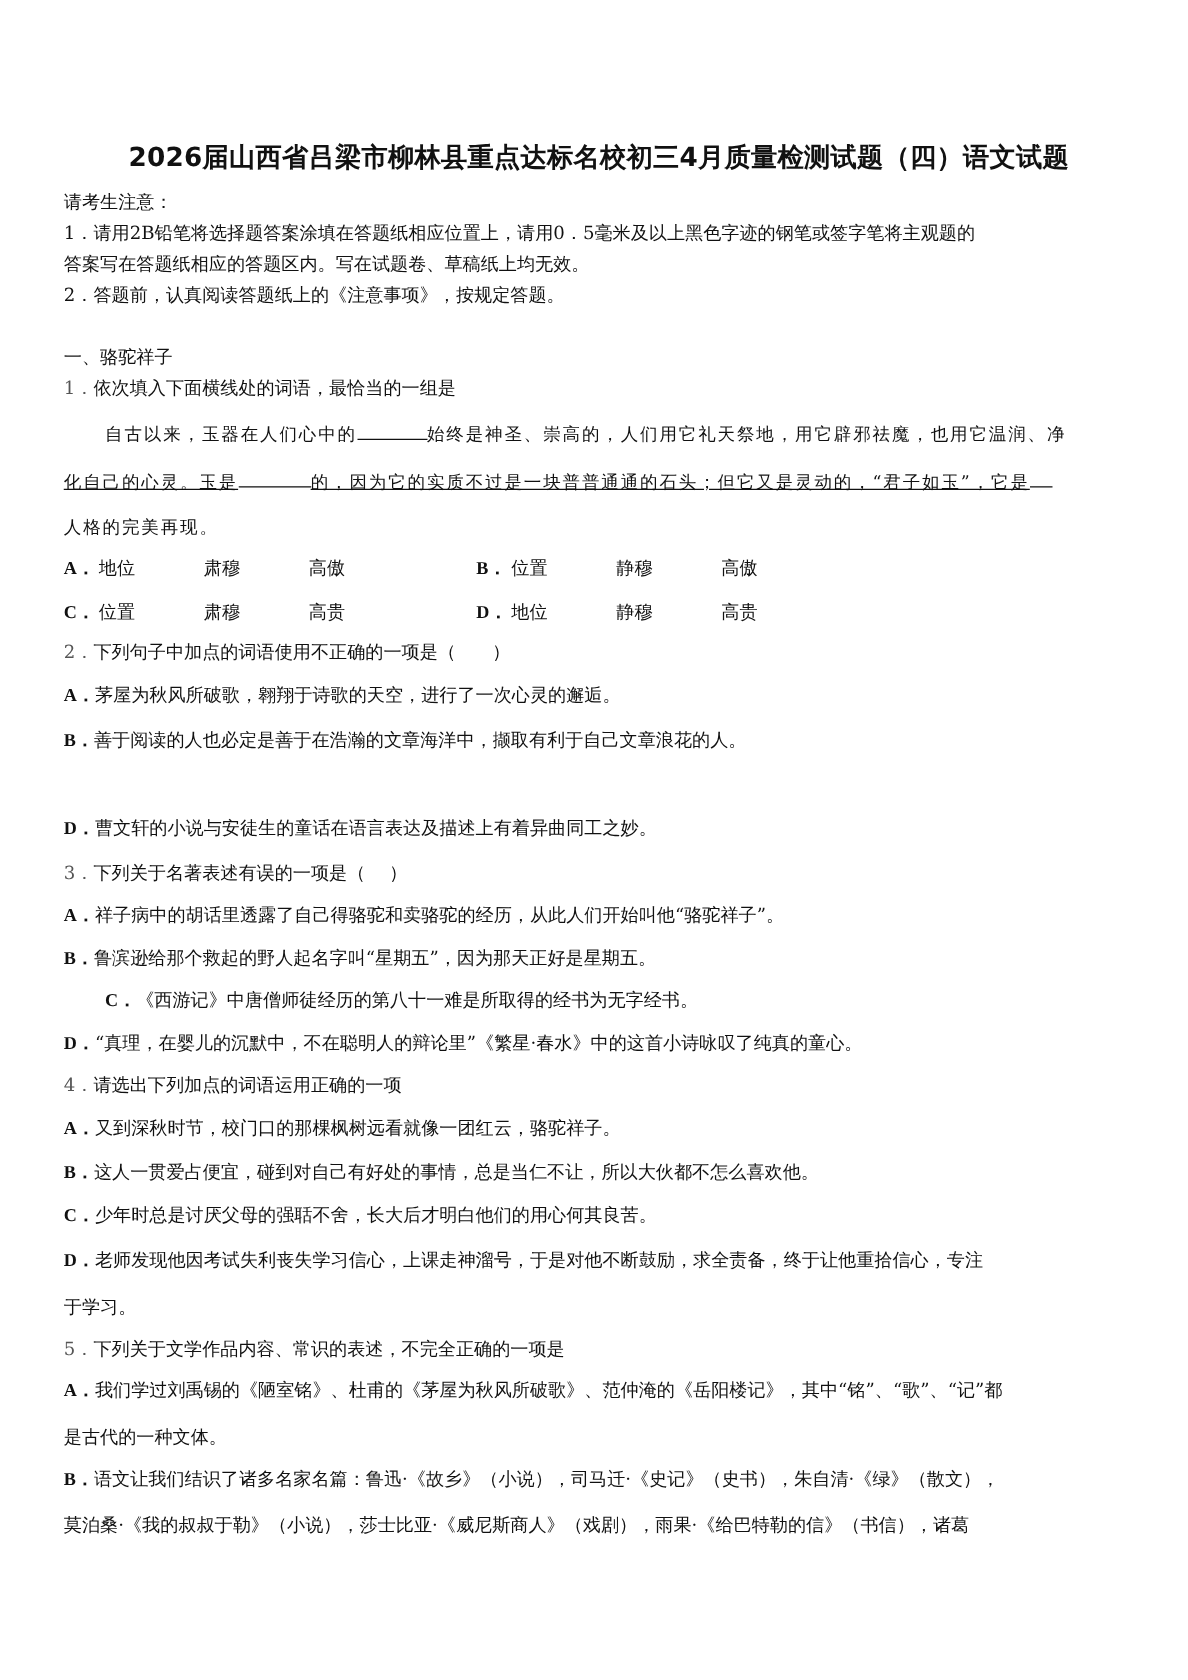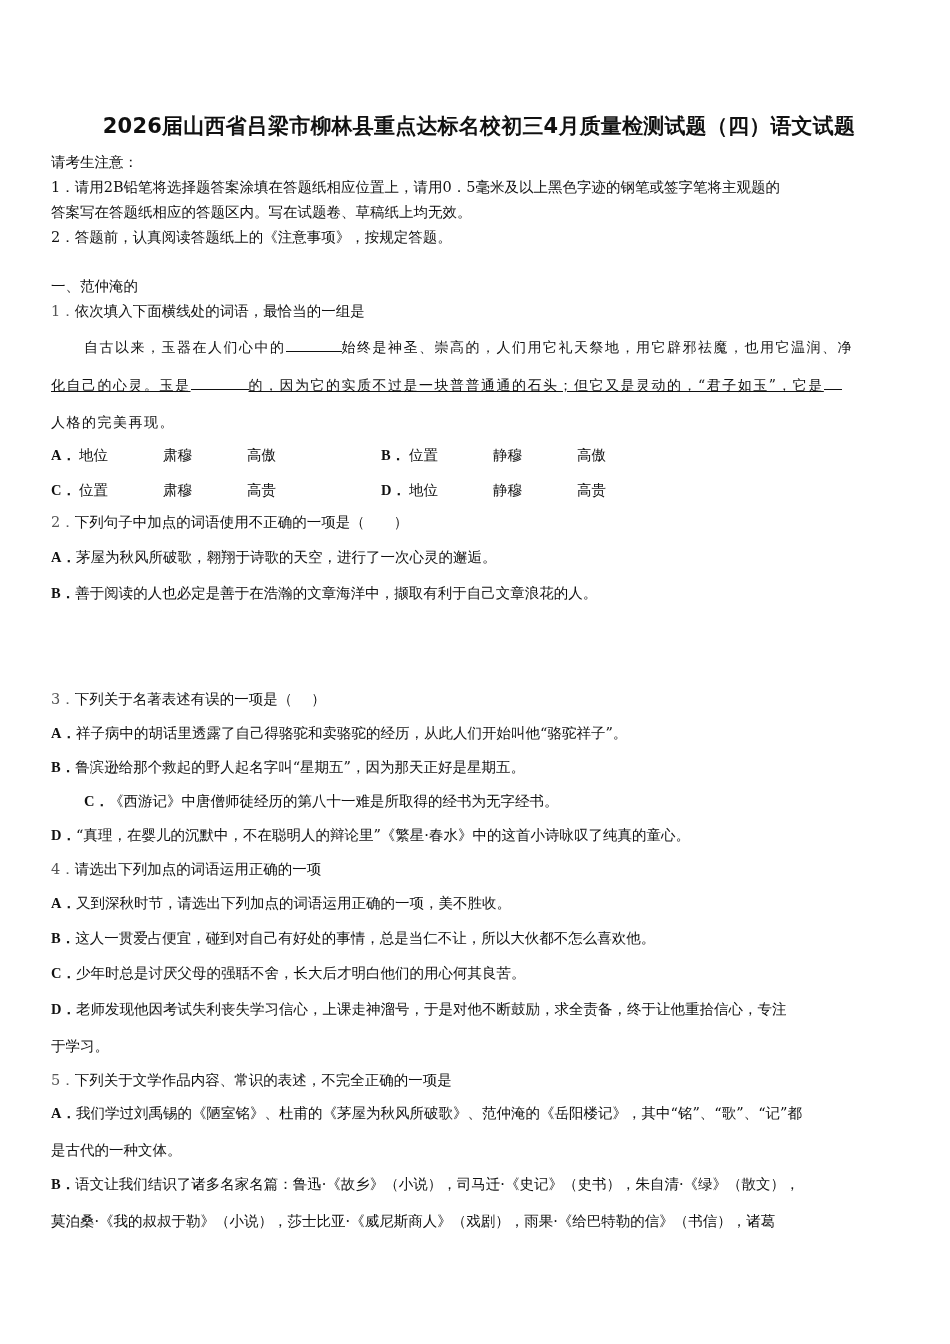--- a/index.html
+++ b/index.html
@@ -29,21 +29,21 @@
 
 <div class="page">
 
   <div class="title">2026届山西省吕梁市柳林县重点达标名校初三4月质量检测试题（四）语文试题</div>
 
   <div class="line" style="top:152px;">请考生注意：</div>
   <div class="line" style="top:177px;">1．请用2B铅笔将选择题答案涂填在答题纸相应位置上，请用0．5毫米及以上黑色字迹的钢笔或签字笔将主观题的</div>
   <div class="line" style="top:202px;text-align:center;">答案写在答题纸相应的答题区内。写在试题卷、草稿纸上均无效。</div>
   <div class="line" style="top:227px;">2．答题前，认真阅读答题纸上的《注意事项》，按规定答题。</div>
 
-  <div class="line" style="top:276px;">一、范仲淹的</div>
+  <div class="line" style="top:276px;">一、骆驼祥子</div>
 
   <div class="line" style="top:301px;">
     <span class="qnum">1．</span><span>依次填入下面横线处的词语，最恰当的一组是</span>
   </div>
   <div class="line kai" style="top:337px; left:80px;">
     <span>自古以来，玉器在人们心中的</span><span class="blank" style="width:56px;"></span><span>始终是神圣、崇高的，人们用它礼天祭地，用它辟邪祛魔，也用它温润、净</span>
   </div>
   <div class="line kai" style="top:375px;text-decoration:underline;">
     <span>化自己的心灵。玉是</span><span class="blank" style="width:58px;"></span><span>的，因为它的实质不过是一块普普通通的石头；但它又是灵动的，“君子如玉”，它是</span><span class="blank" style="width:18px;"></span>
   </div>
@@ -72,33 +72,34 @@
     <span class="col" style="left:28px;">地位</span>
     <span class="col" style="left:112px;">静穆</span>
     <span class="col" style="left:196px;">高贵</span>
   </div>
 
   <div class="line" style="top:512px;">
     <span class="qnum">2．</span><span>下列句子中加点的词语使用不正确的一项是（　　）</span>
   </div>
   <div class="line" style="top:547px;"><span class="opt-letter">A．</span><span>茅屋为秋风所破歌，翱翔于诗歌的天空，进行了一次心灵的邂逅。</span></div>
   <div class="line" style="top:583px;"><span class="opt-letter">B．</span><span>善于阅读的人也必定是善于在浩瀚的文章海洋中，撷取有利于自己文章浪花的人。</span></div>
+  <div class="line" style="top:653px;"><span class="opt-letter">D．</span><span>曹文轩的小说与安徒生的童话在语言表达及描述上有着异曲同工之妙。</span></div>
 
   <div class="line" style="top:689px;">
     <span class="qnum">3．</span><span>下列关于名著表述有误的一项是（　 ）</span>
   </div>
   <div class="line" style="top:723px;"><span class="opt-letter">A．</span><span>祥子病中的胡话里透露了自己得骆驼和卖骆驼的经历，从此人们开始叫他“骆驼祥子”。</span></div>
   <div class="line" style="top:757px;"><span class="opt-letter">B．</span><span>鲁滨逊给那个救起的野人起名字叫“星期五”，因为那天正好是星期五。</span></div>
   <div class="line" style="top:791px;margin-left:33px;"><span class="opt-letter">C．</span><span>《西游记》中唐僧师徒经历的第八十一难是所取得的经书为无字经书。</span></div>
   <div class="line" style="top:825px;"><span class="opt-letter">D．</span><span>“真理，在婴儿的沉默中，不在聪明人的辩论里”《繁星·春水》中的这首小诗咏叹了纯真的童心。</span></div>
 
   <div class="line" style="top:859px;">
     <span class="qnum">4．</span><span>请选出下列加点的词语运用正确的一项</span>
   </div>
-  <div class="line" style="top:893px;"><span class="opt-letter">A．</span><span>又到深秋时节，请选出下列加点的词语运用正确的一项，美不胜收。</span></div>
+  <div class="line" style="top:893px;"><span class="opt-letter">A．</span><span>又到深秋时节，校门口的那棵枫树远看就像一团红云，骆驼祥子。</span></div>
   <div class="line" style="top:928px;"><span class="opt-letter">B．</span><span>这人一贯爱占便宜，碰到对自己有好处的事情，总是当仁不让，所以大伙都不怎么喜欢他。</span></div>
   <div class="line" style="top:963px;"><span class="opt-letter">C．</span><span>少年时总是讨厌父母的强聒不舍，长大后才明白他们的用心何其良苦。</span></div>
   <div class="line" style="top:999px;"><span class="opt-letter">D．</span><span>老师发现他因考试失利丧失学习信心，上课走神溜号，于是对他不断鼓励，求全责备，终于让他重拾信心，专注</span></div>
   <div class="line" style="top:1036px;">于学习。</div>
 
   <div class="line" style="top:1070px;">
     <span class="qnum">5．</span><span>下列关于文学作品内容、常识的表述，不完全正确的一项是</span>
   </div>
   <div class="line" style="top:1103px;"><span class="opt-letter">A．</span><span>我们学过刘禹锡的《陋室铭》、杜甫的《茅屋为秋风所破歌》、范仲淹的《岳阳楼记》，其中“铭”、“歌”、“记”都</span></div>
   <div class="line" style="top:1140px;">是古代的一种文体。</div>

